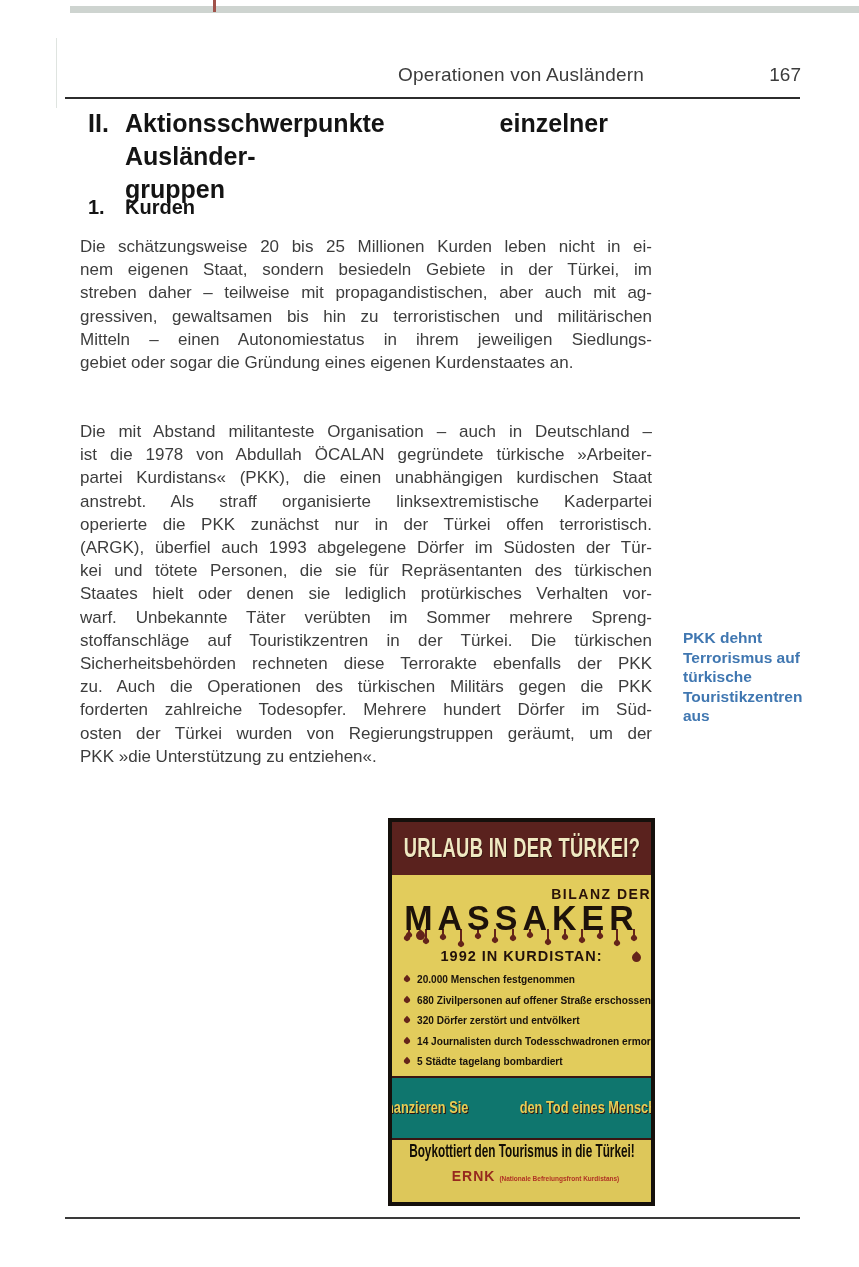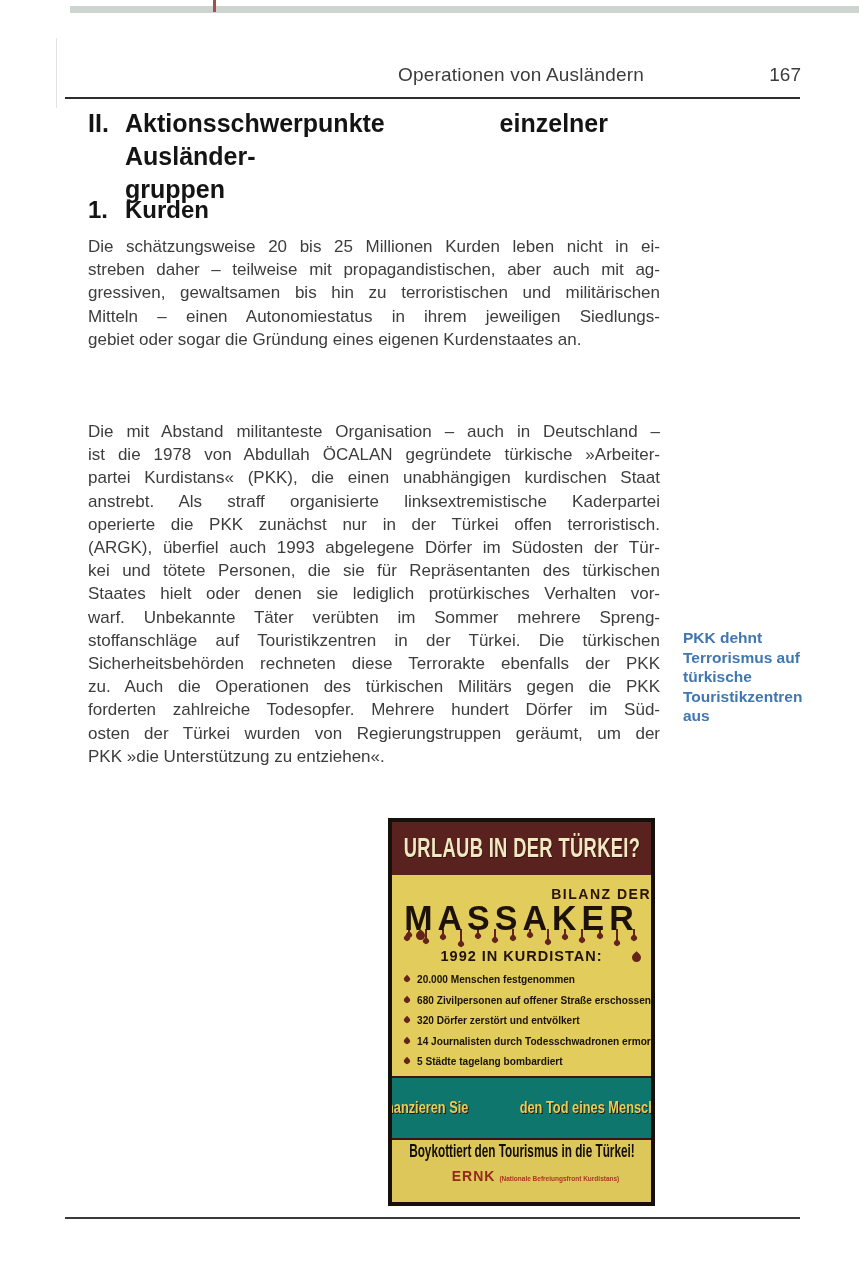--- a/index.html
+++ b/index.html
@@ -20,25 +20,25 @@
 
   
   .h1{position:absolute;left:88px;top:107px;width:520px;color:#141414;font-weight:bold;
       font-size:25px;line-height:33px;}
   .h1 .l1{display:flex;}
   .h1 .num{flex:0 0 37px;}
   .h1 .l1 .txt{flex:1;text-align:justify;text-align-last:justify;}
   .h1 .l2{padding-left:37px;}
 
   
-  .h2{position:absolute;left:88px;top:196px;color:#141414;font-weight:bold;font-size:24px;}
+  .h2{position:absolute;left:88px;top:196px;color:#141414;font-weight:bold;font-size:20px;}
   .h2 .num{display:inline-block;width:37px;}
 
   
-  .para{position:absolute;left:88px;width:572px;font-size:17px;line-height:23.2px;color:#3d3d3d;}
+  .para{position:absolute;left:80px;width:572px;font-size:17px;line-height:23.2px;color:#3d3d3d;}
   .para .line{text-align:justify;text-align-last:justify;white-space:normal;}
   .para .line:last-child{text-align-last:left;}
   .p1{top:235px;}
   .p2{top:420px;}
 
   
   .margin-note{position:absolute;left:683px;top:628px;width:155px;color:#4077b1;
       font-weight:bold;font-size:15.5px;line-height:19.5px;}
 
   
@@ -95,20 +95,21 @@
     </div>
     <div class="l2">gruppen</div>
   </div>
 
   <div class="h2">
     <span class="num">1.</span><span>Kurden</span>
   </div>
 
   <div class="para p1">
       <div class="line">Die schätzungsweise 20 bis 25 Millionen Kurden leben nicht in ei-</div>
+      <div class="line">nem eigenen Staat, sondern besiedeln Gebiete in der Türkei, im</div>
       <div class="line">streben daher – teilweise mit propagandistischen, aber auch mit ag-</div>
       <div class="line">gressiven, gewaltsamen bis hin zu terroristischen und militärischen</div>
       <div class="line">Mitteln – einen Autonomiestatus in ihrem jeweiligen Siedlungs-</div>
       <div class="line">gebiet oder sogar die Gründung eines eigenen Kurdenstaates an.</div>
     </div>
   <div class="para p2">
       <div class="line">Die mit Abstand militanteste Organisation – auch in Deutschland –</div>
       <div class="line">ist die 1978 von Abdullah ÖCALAN gegründete türkische »Arbeiter-</div>
       <div class="line">partei Kurdistans« (PKK), die einen unabhängigen kurdischen Staat</div>
       <div class="line">anstrebt. Als straff organisierte linksextremistische Kaderpartei</div>

